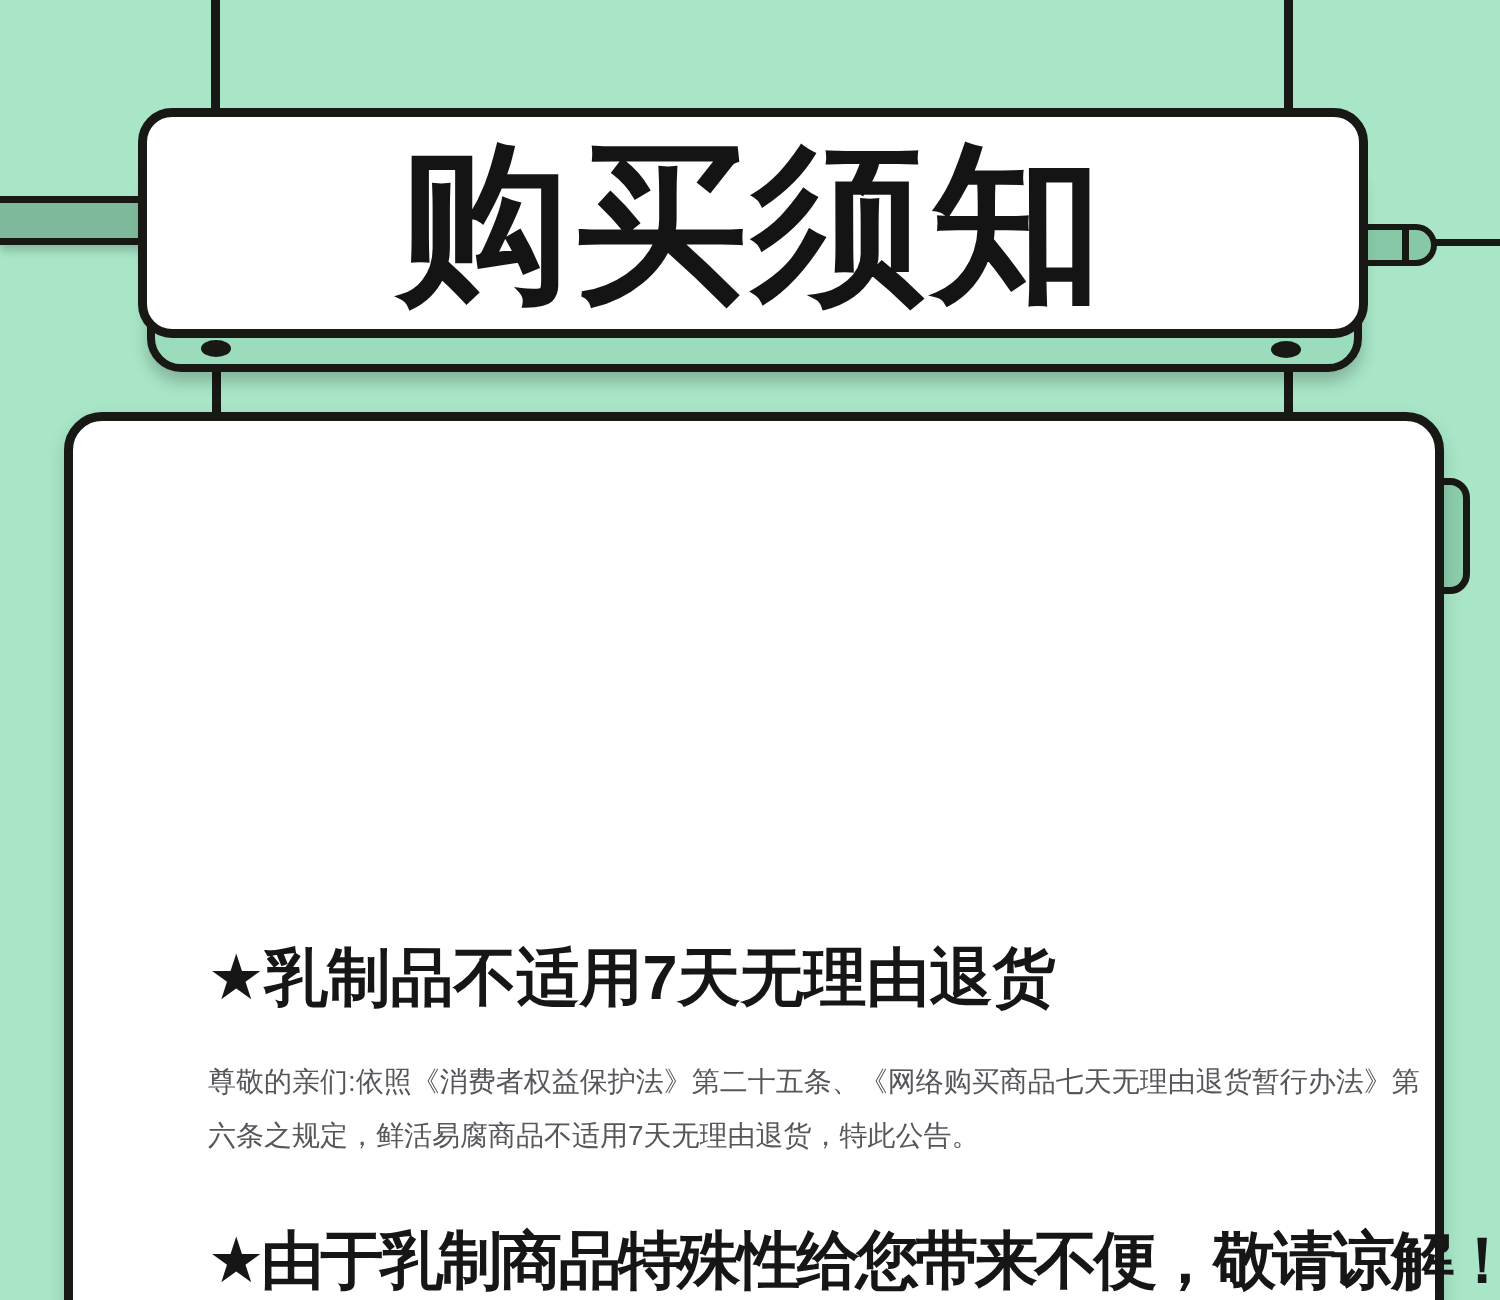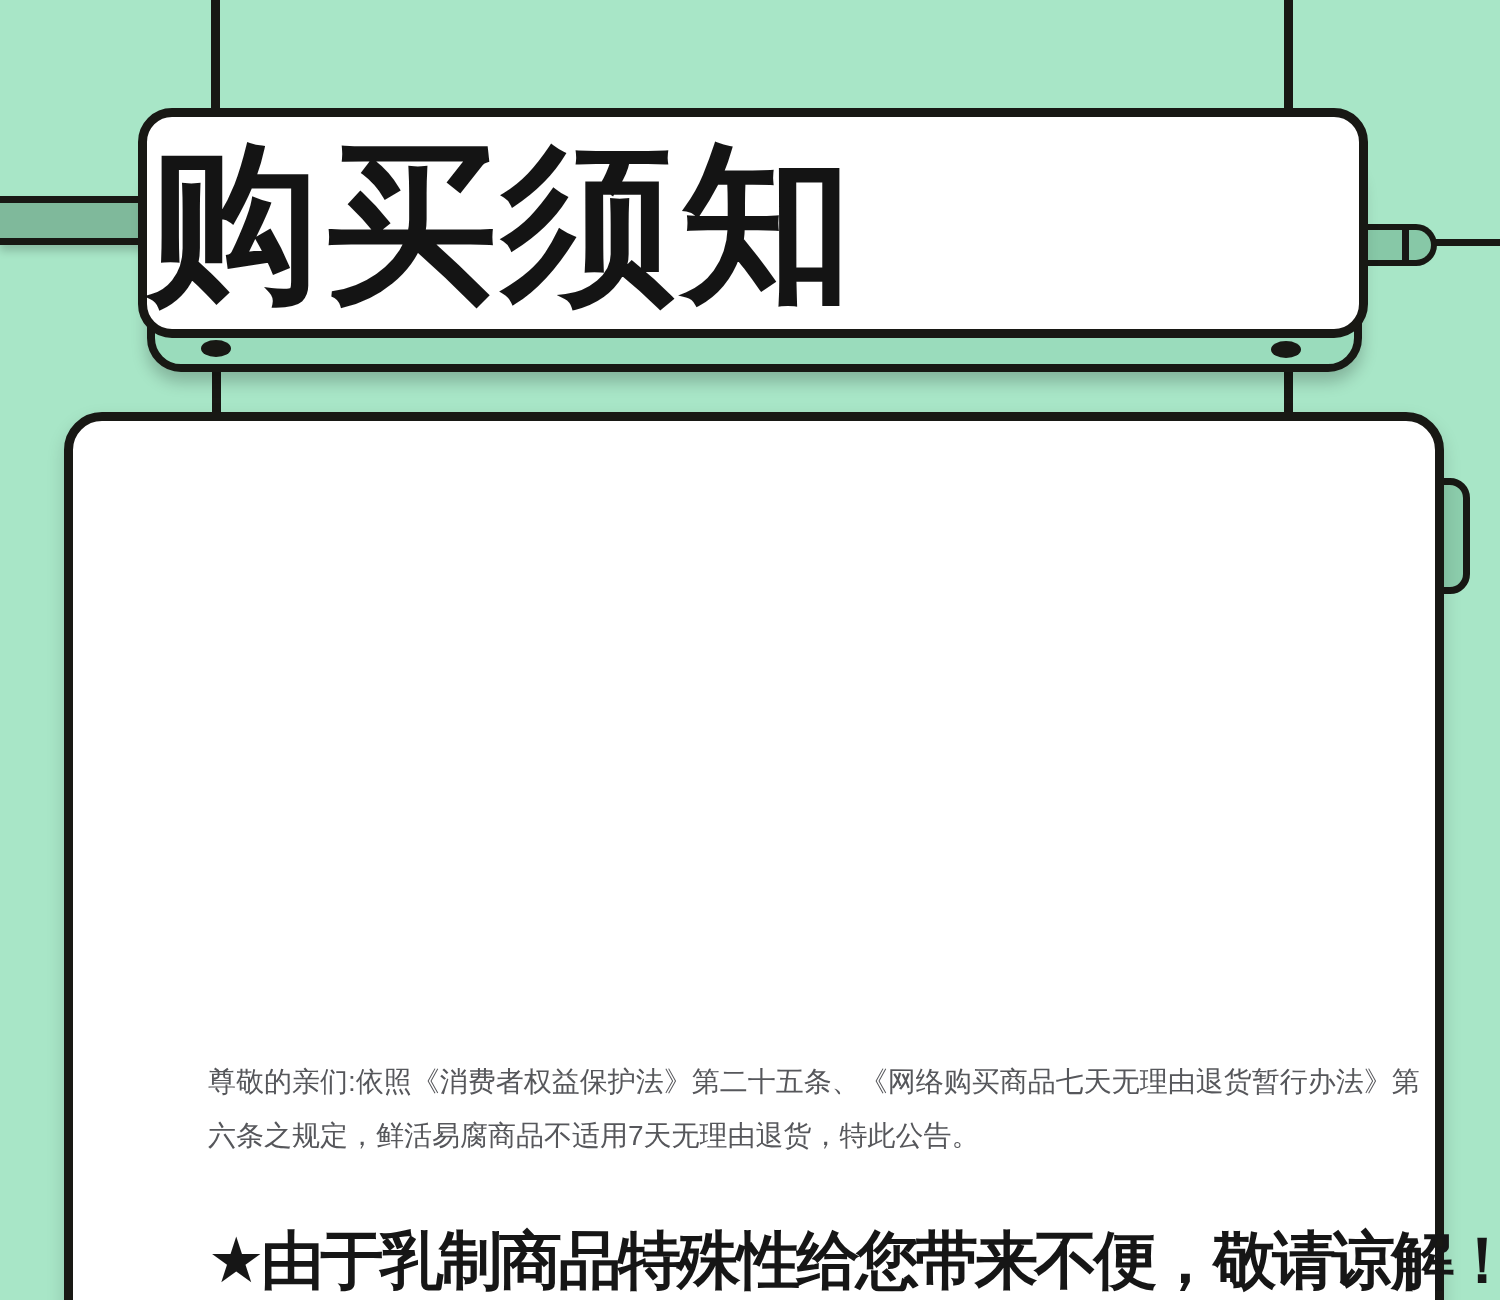--- a/index.html
+++ b/index.html
@@ -36,21 +36,21 @@
 
   
   .banner-shadow{
     left:147px;top:152px;width:1215px;height:220px;background:#9adcbc;
     border:8px solid #181814;border-radius:34px;
     box-shadow:0 10px 16px rgba(0,0,0,.22);z-index:2;
   }
   .banner{
     left:138px;top:108px;width:1230px;height:230px;background:#ffffff;
     border:9px solid #181814;border-radius:34px;z-index:4;
-    display:flex;align-items:center;justify-content:flex-start;
+    display:flex;align-items:center;justify-content:center;
   }
   .banner-title{
     font-size:172px;font-weight:900;color:#141414;letter-spacing:6px;
     line-height:1;white-space:nowrap;
   }
 
   
   .card{
     left:64px;top:412px;width:1380px;height:980px;background:#ffffff;
     border:9px solid #181814;border-radius:38px;z-index:5;
@@ -89,16 +89,17 @@
   <div class="plug-divider"></div>
 </div>
 
 <div class="abs banner-shadow"></div>
 <div class="abs banner">
   <div class="banner-title">购买须知</div>
 </div>
 
 <div class="abs card-tab"></div>
 <div class="abs card">
+  <div class="heading heading1">★乳制品不适用7天无理由退货</div>
   <div class="bodytext para">尊敬的亲们:依照《消费者权益保护法》第二十五条、《网络购买商品七天无理由退货暂行办法》第六条之规定，鲜活易腐商品不适用7天无理由退货，特此公告。</div>
   <div class="heading heading2">★由于乳制商品特殊性给您带来不便，敬请谅解！</div>
 
 </div>
 
 </body></html>

